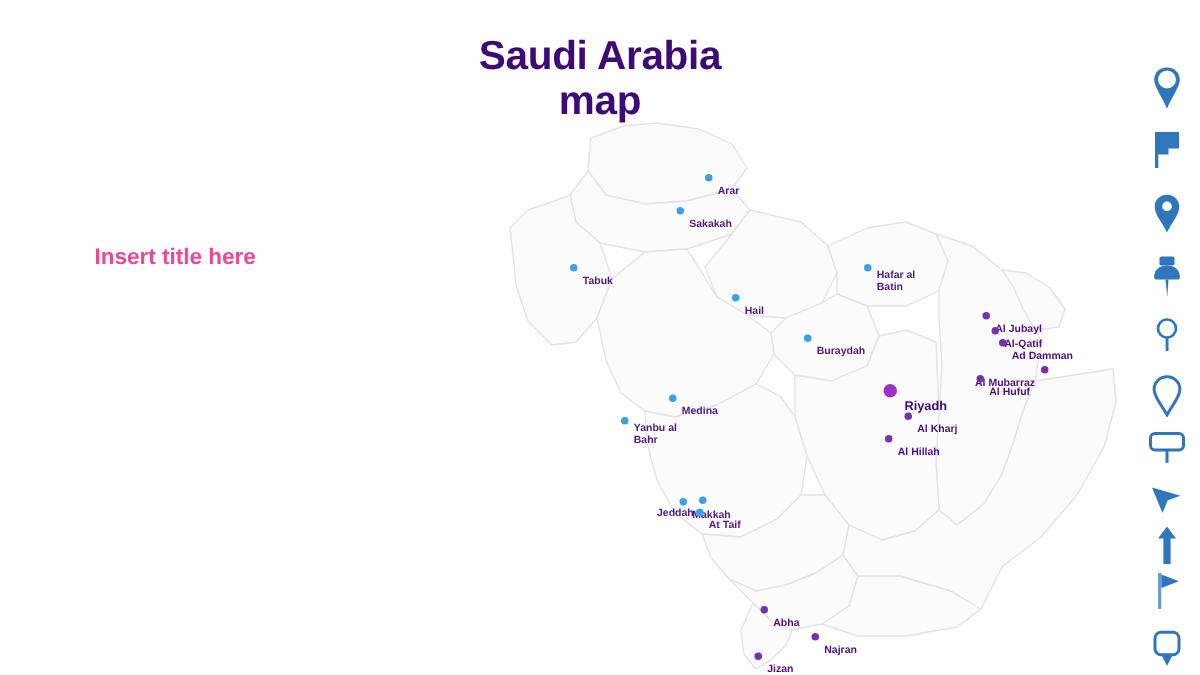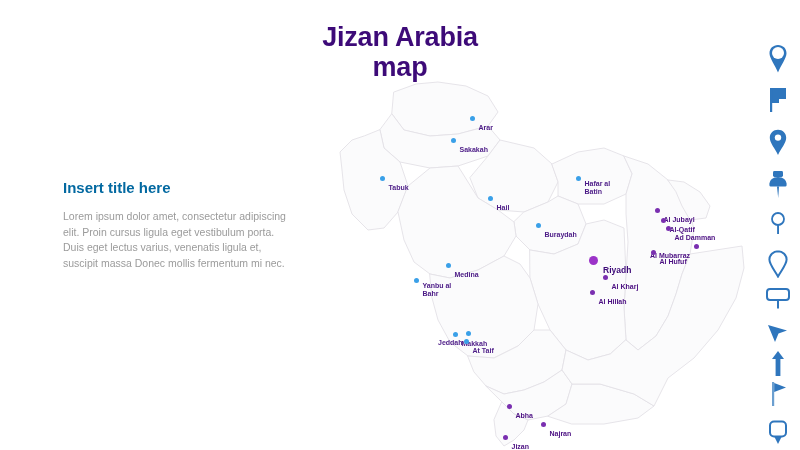--- a/index.html
+++ b/index.html
@@ -14,22 +14,22 @@
   .deck-title{
     position:absolute;left:250px;top:22px;width:300px;
     text-align:center;
     font-size:27px;line-height:30px;font-weight:bold;
     color:#3d0a78;letter-spacing:-0.2px;
   }
 
   
   .left-panel{position:absolute;left:63px;top:163px;width:232px;}
   .left-title{
-    font-size:15px;font-weight:bold;color:#0369a1;
-    margin:16px 0 12px 0;line-height:18px;
+    font-size:15px;font-weight:bold;color:#ec4899;
+    margin:0 0 12px 0;line-height:18px;
   }
   .left-body{
     font-size:10.5px;line-height:15.5px;color:#9b9b9b;margin:0;
   }
 
   
   .map-wrap{position:absolute;left:338px;top:78px;width:408px;height:372px;}
   .map-svg{display:block;width:408px;height:372px;}
   .map-region{fill:#fbfbfc;stroke:#e3e1e6;stroke-width:0.9;
                stroke-linejoin:round;stroke-linecap:round;}
@@ -56,26 +56,25 @@
     position:absolute;left:0;width:44px;
     display:flex;align-items:center;justify-content:center;
   }
   .rail-item svg{display:block;}
 </style>
 </head>
 <body>
 
 <div class="slide">
 
-  <div class="deck-title" style="white-space: pre-line;">Jizan Arabia
+  <div class="deck-title" style="white-space: pre-line;">Saudi Arabia
 map</div>
 
   <div class="left-panel">
     <div class="left-title">Insert title here</div>
-    <div class="left-body">Lorem ipsum dolor amet, consectetur adipiscing elit. Proin cursus ligula eget vestibulum porta. Duis eget lectus varius, venenatis ligula et, suscipit massa Donec mollis fermentum mi nec.</div>
   </div>
 
   <div class="map-wrap">
     <svg class="map-svg" viewBox="0 0 408 372" xmlns="http://www.w3.org/2000/svg">
       <g>
 
         <path class="map-region" d="M56,14 L78,6 L100,4 L128,8 L150,18 L160,34 L150,48 L120,56 L92,58 L66,52 L54,36 Z"></path>
 
         <path class="map-region" d="M54,36 L66,52 L92,58 L120,56 L150,48 L162,62 L150,78 L120,88 L92,90 L62,84 L46,70 L42,52 Z"></path>
 

